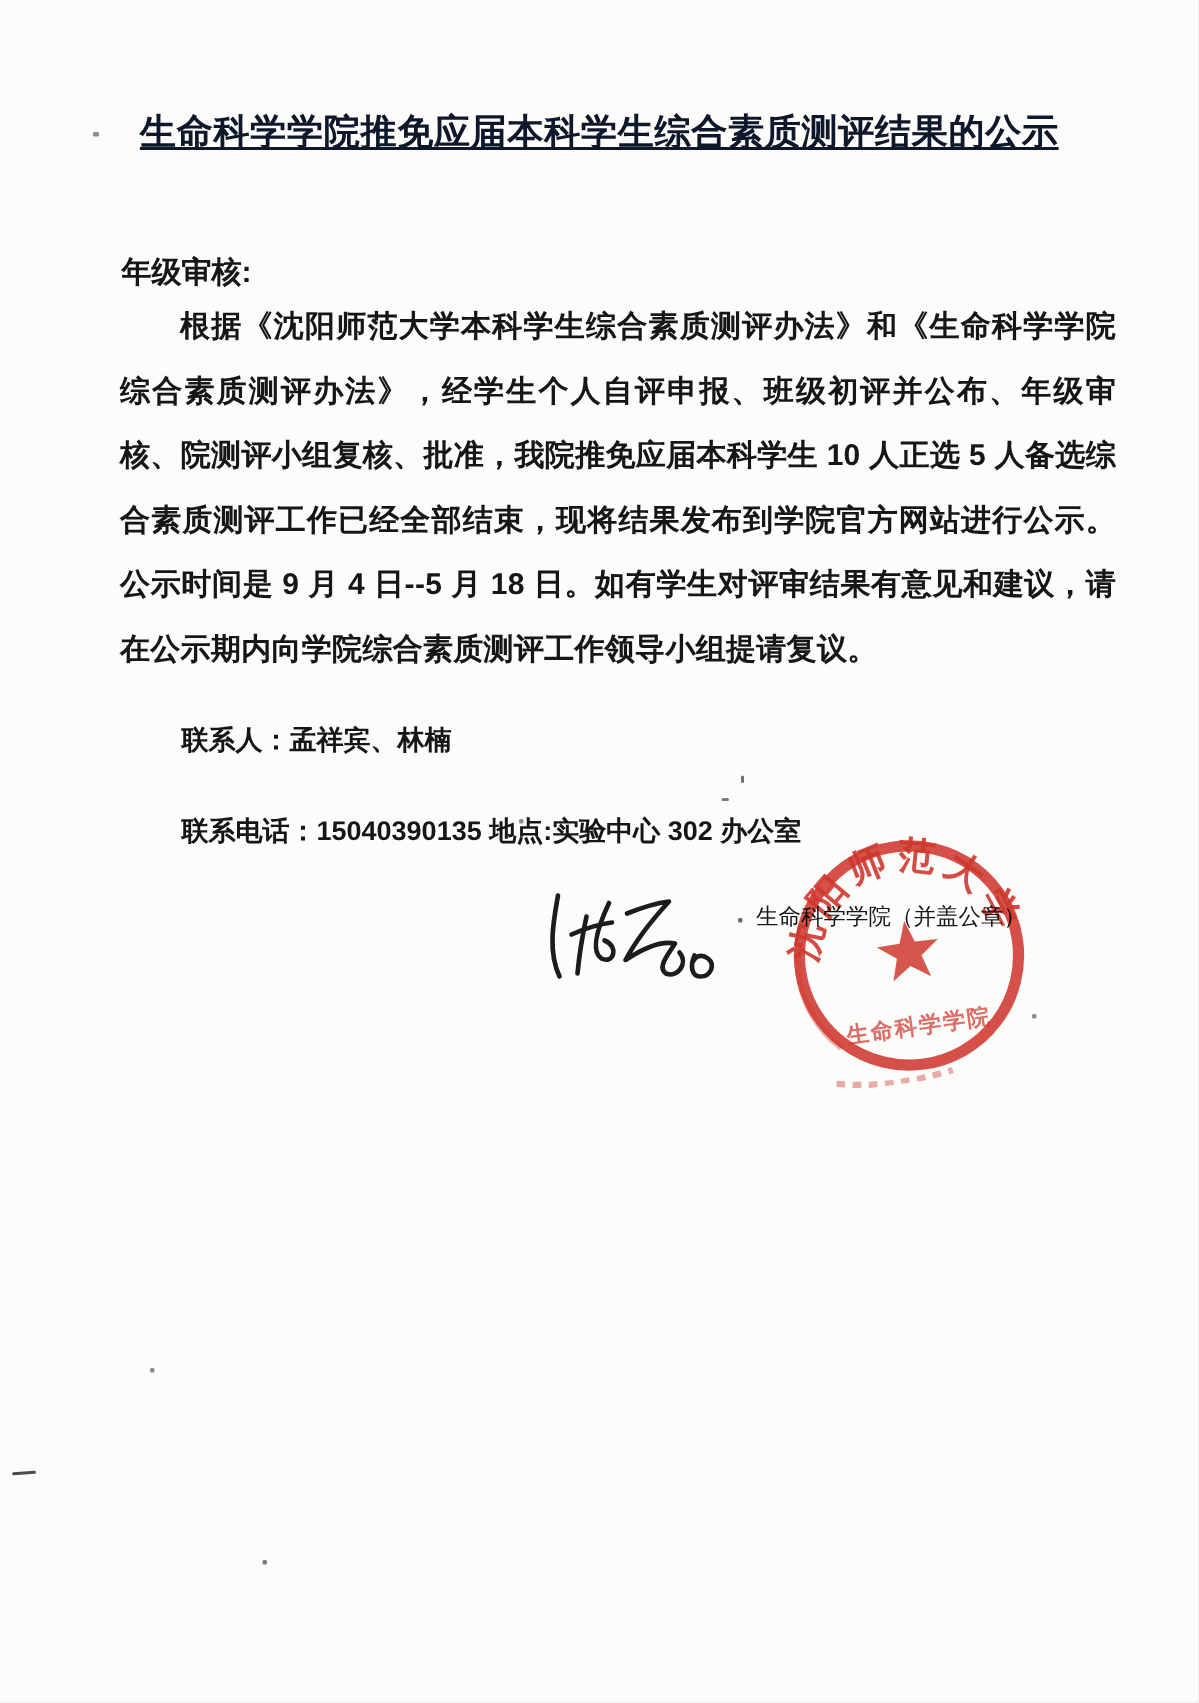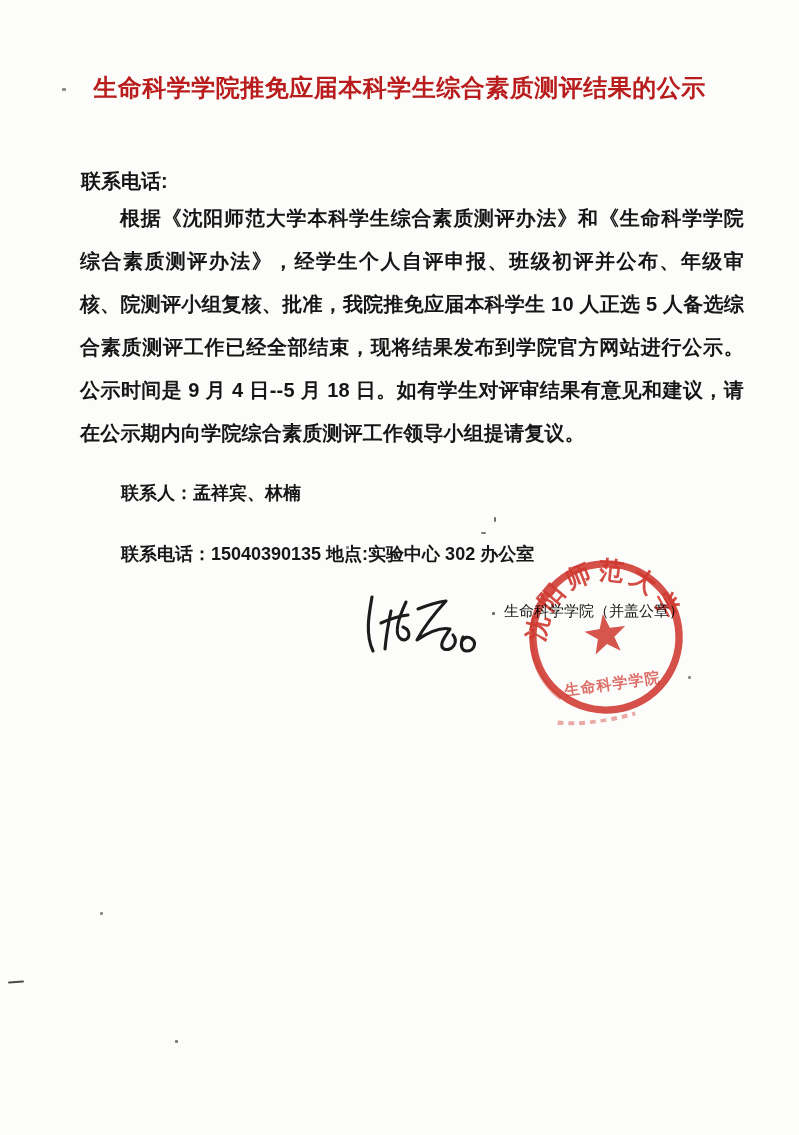--- a/index.html
+++ b/index.html
@@ -9,21 +9,22 @@
     margin:0 auto;
     background:#fcfcfa;
     overflow:hidden;
     font-family:"Liberation Sans", sans-serif;
     color:#161616;
   }
   .doc-title{
     position:absolute;top:72px;left:0;width:100%;
     text-align:center;
     font-size:24px;font-weight:700;letter-spacing:0.5px;
-    color:#b91c1c;
+    color:#0f172a;
+    text-decoration:underline;
   }
   .salutation{
     position:absolute;top:168px;left:81px;
     font-size:20px;font-weight:600;
   }
   .body-par{
     position:absolute;top:197px;left:80px;width:664px;
     font-size:20px;font-weight:600;
     line-height:43px;
     text-align:justify;
@@ -57,21 +58,21 @@
   .speck{position:absolute;background:#777;border-radius:1px;}
   .speck.s-dash{height:2px;transform:rotate(-4deg);background:#4b4b4b;}
 </style>
 </head>
 <body>
 
 <div class="page">
 
   <div class="doc-title">生命科学学院推免应届本科学生综合素质测评结果的公示</div>
 
-  <div class="salutation">联系电话:</div>
+  <div class="salutation">年级审核:</div>
 
   <div class="body-par">根据《沈阳师范大学本科学生综合素质测评办法》和《生命科学学院综合素质测评办法》，经学生个人自评申报、班级初评并公布、年级审核、院测评小组复核、批准，我院推免应届本科学生 10 人正选 5 人备选综合素质测评工作已经全部结束，现将结果发布到学院官方网站进行公示。公示时间是 9 月 4 日--5 月 18 日。如有学生对评审结果有意见和建议，请在公示期内向学院综合素质测评工作领导小组提请复议。</div>
 
   <div class="contact-line contact-person">联系人：孟祥宾、林楠</div>
   <div class="contact-line contact-phone">联系电话：15040390135 地点:实验中心 302 办公室</div>
 
   <div class="sig-org">生命科学学院（并盖公章）</div>
 
   <svg class="signature-svg" viewBox="0 0 148 95" aria-hidden="true">
     <g fill="none" stroke="#1c1c1c" stroke-width="3.1" stroke-linecap="round" stroke-linejoin="round">

